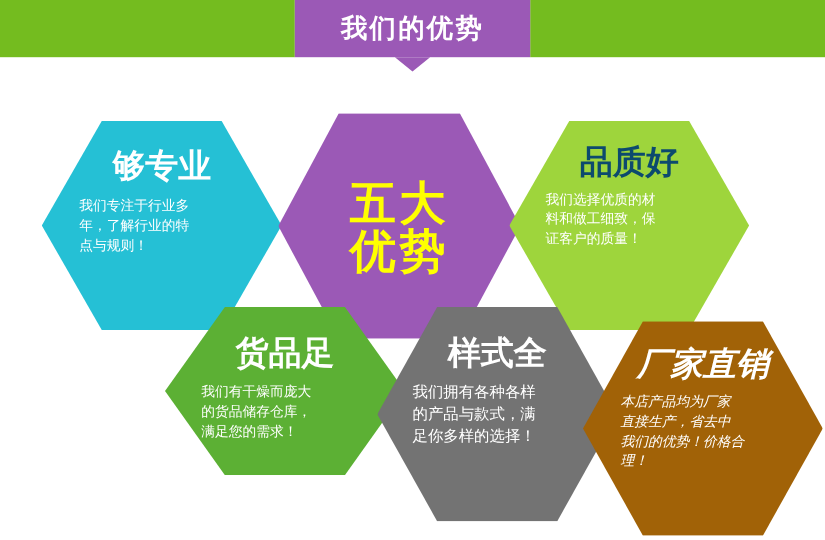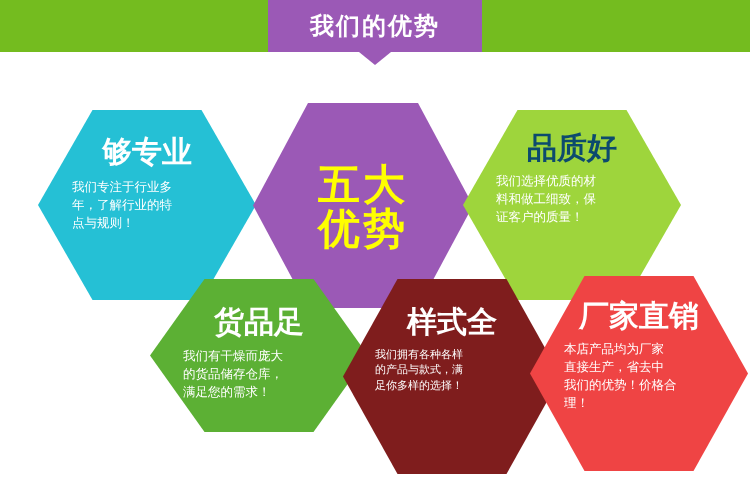--- a/index.html
+++ b/index.html
@@ -76,27 +76,27 @@
   #hex-quality .htitle{margin-top:22px;font-size:30px;color:#0c4a6e;}
   #hex-quality .hbody{margin-top:8px;width:152px;font-size:12.5px;color:#ffffff;}
 
   #hex-stock{
     left:150px;top:279px;width:218px;height:153px;background:#5cb034;
   }
   #hex-stock .htitle{margin-top:27px;font-size:30px;color:#ffffff;}
   #hex-stock .hbody{margin-top:9px;width:152px;font-size:12.5px;color:#ffffff;}
 
   #hex-style{
-    left:343px;top:279px;width:218px;height:195px;background:#7f1d1d;
+    left:343px;top:279px;width:218px;height:195px;background:#737373;
   }
   #hex-style .htitle{margin-top:27px;font-size:30px;color:#ffffff;}
-  #hex-style .hbody{margin-top:9px;width:154px;font-size:11px;color:#ffffff;}
+  #hex-style .hbody{margin-top:9px;width:154px;font-size:14px;color:#ffffff;}
 
   #hex-factory{
-    left:530px;top:276px;width:218px;height:195px;background:#ef4444;
+    left:530px;top:292px;width:218px;height:195px;background:#a16207;font-style:italic;
   }
   #hex-factory .htitle{margin-top:24px;font-size:30px;color:#ffffff;}
   #hex-factory .hbody{margin-top:8px;width:150px;font-size:12.5px;color:#ffffff;}
 </style>
 </head>
 <body>
 
 <div id="header">
   <div class="hdr-bar hdr-left"></div>
   <div class="hdr-bar hdr-right"></div>

